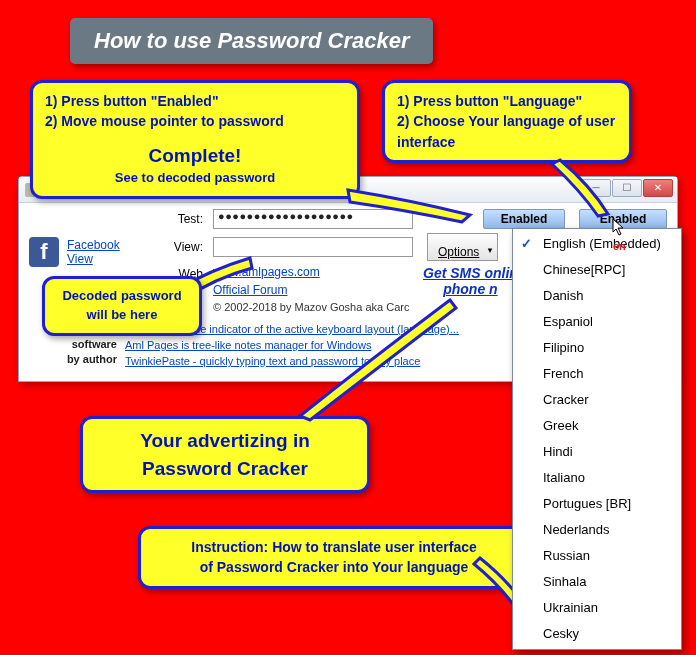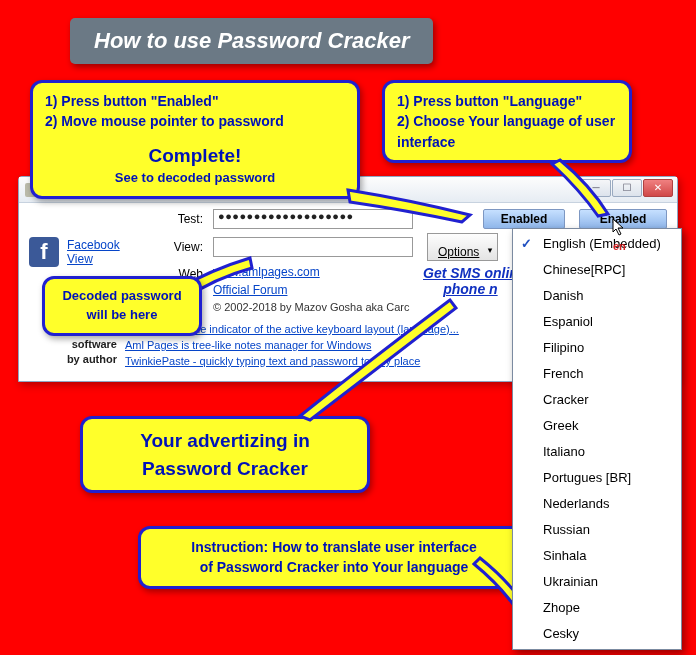--- a/index.html
+++ b/index.html
@@ -260,27 +260,27 @@
     <span>English (Embedded)</span>
     <span class="en-tag" style="position:absolute; left:100px; top:4px">en</span>
   </div>
   <div class="lang-item">Chinese[RPC]</div>
   <div class="lang-item">Danish</div>
   <div class="lang-item">Espaniol</div>
   <div class="lang-item">Filipino</div>
   <div class="lang-item">French</div>
   <div class="lang-item">Cracker</div>
   <div class="lang-item">Greek</div>
+  <div class="lang-item">Hindi</div>
   <div class="lang-item">Italiano</div>
   <div class="lang-item">Portugues [BR]</div>
   <div class="lang-item">Nederlands</div>
   <div class="lang-item">Russian</div>
   <div class="lang-item">Sinhala</div>
   <div class="lang-item">Ukrainian</div>
-  <div class="lang-item">Zhope</div>
   <div class="lang-item">Cesky</div>
 
 </div>
 
 <svg class="cursor-arrow" style="top:218px; left:612px" viewBox="0 0 14 18">
   <path d="M1 1 L1 14 L4 11 L7 17 L9 16 L6 10 L11 10 Z" fill="white" stroke="black" stroke-width="1"></path>
 </svg>
 
 <svg class="overlay">
   <defs>

